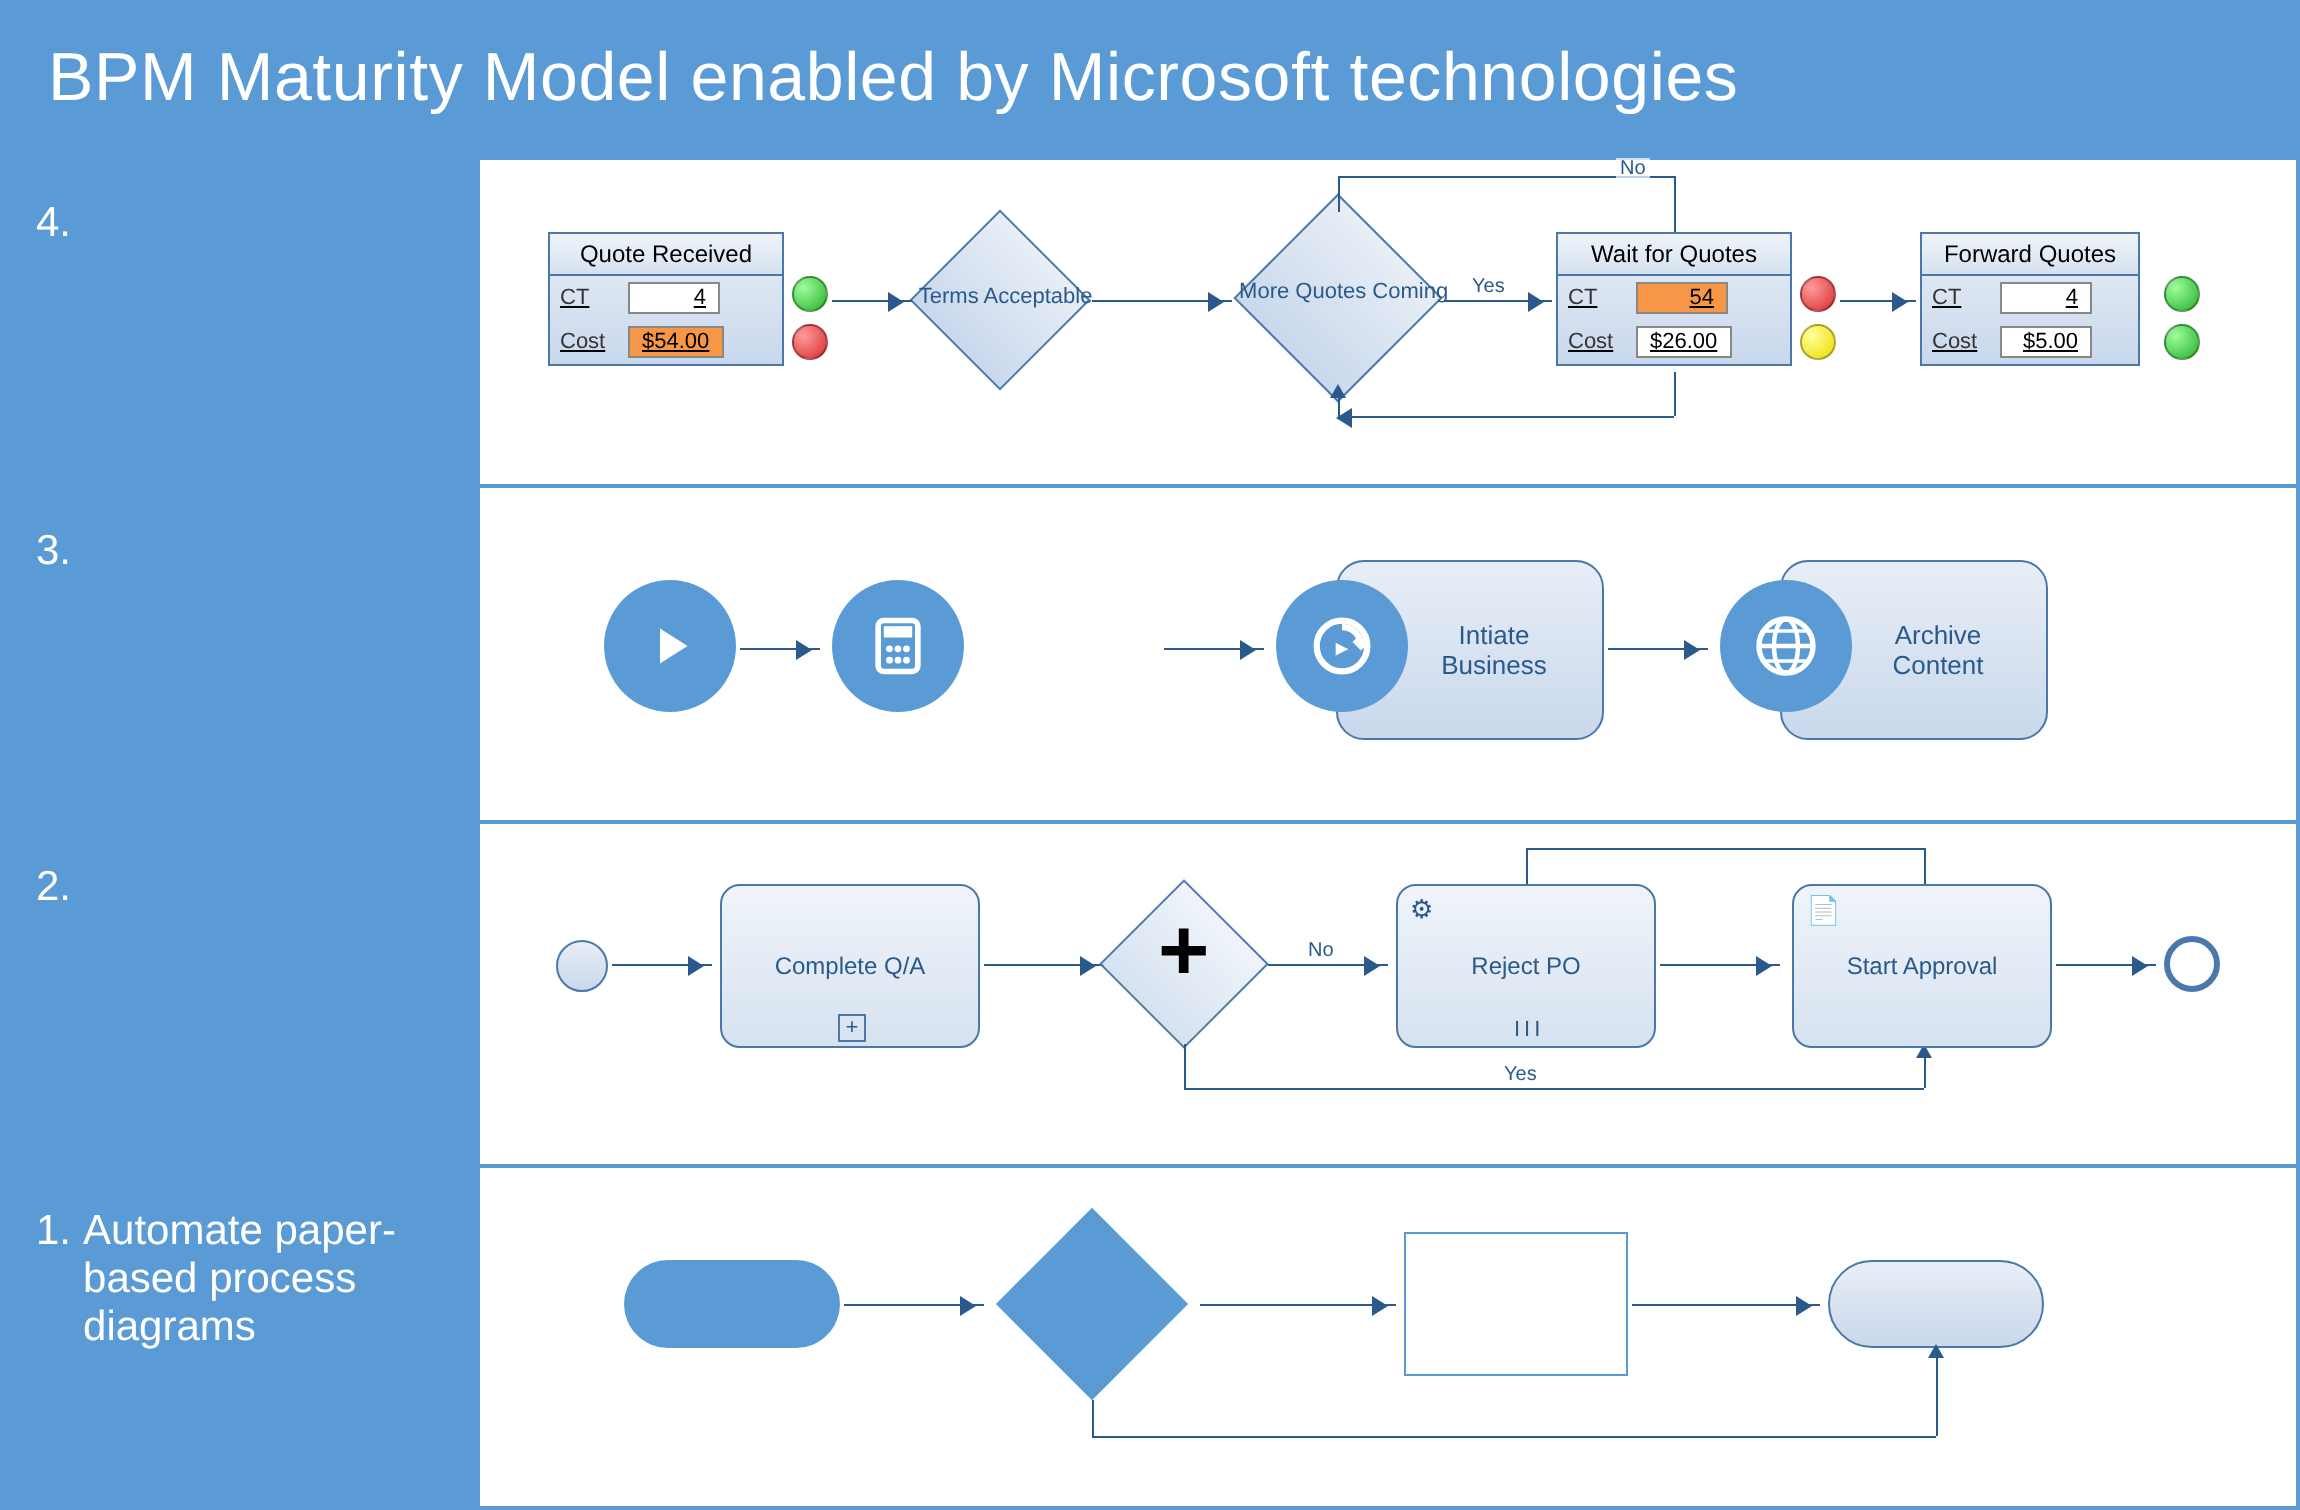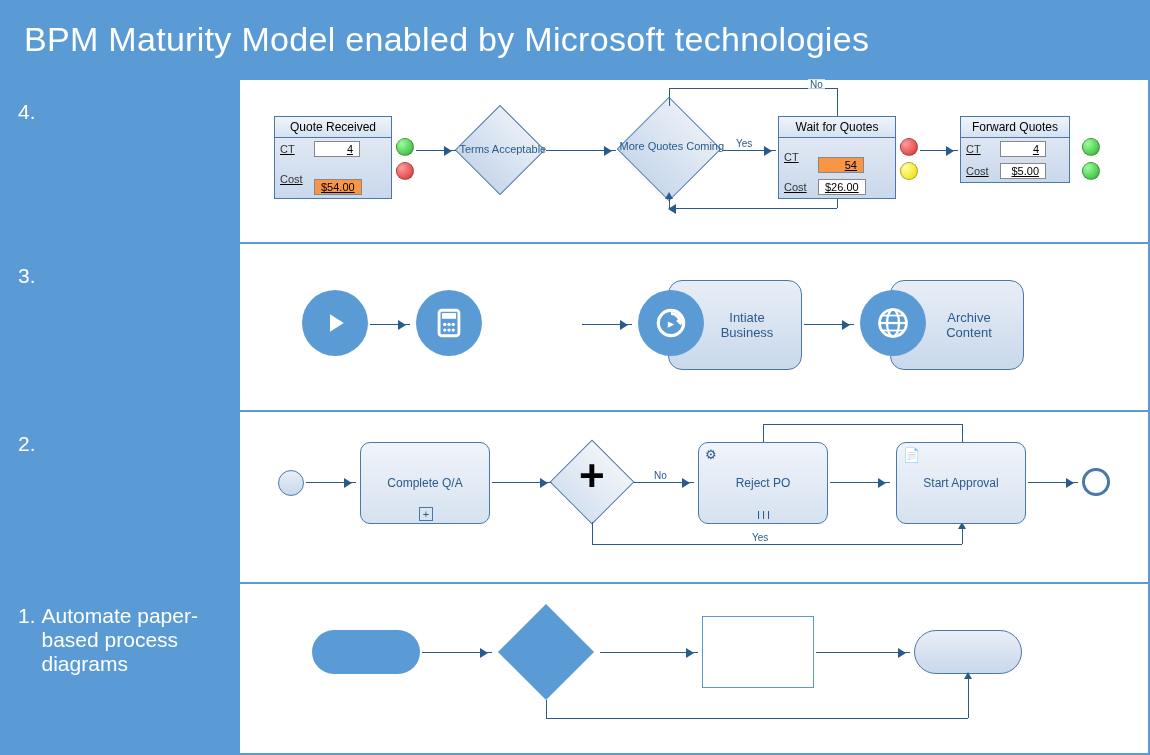--- a/index.html
+++ b/index.html
@@ -12,21 +12,21 @@
 .label-cell { width: 238px; background: #5B9BD5; color: #fff; font-size: 21px; font-weight: 300; padding: 20px 16px; display: flex; align-items: flex-start; }
 .label-cell .num { margin-right: 6px; }
 .content-cell { flex: 1; background: #fff; position: relative; padding: 12px 8px; }
 
 
 .bam-box { position: absolute; border: 1px solid #4A78A8; background: linear-gradient(#E8EEF6,#C9D8EC); font-size: 12px; }
 .bam-box .hdr { text-align: center; border-bottom: 1px solid #4A78A8; padding: 3px; font-size: 12px; background: linear-gradient(#F0F4FA,#D6E2F0); }
 .bam-box .r { display: flex; align-items: center; padding: 3px 5px; gap: 6px; text-decoration: underline; }
 .bam-box .r .lbl { width: 28px; font-size: 11px; color: #333; }
 .bam-box .r .val { background: #fff; border: 1px solid #888; padding: 1px 6px; font-size: 11px; min-width: 46px; text-align: right; }
-.bam-box .r .val.hot { background: #F79646; color: #000; margin-top: 16px; }
+.bam-box .r .val.hot { background: #F79646; color: #000; }
 .dot { width: 18px; height: 18px; border-radius: 50%; border: 1px solid rgba(0,0,0,0.3); position: absolute; }
 .dot.g { background: radial-gradient(circle at 30% 30%, #9CFF9C, #2BAE2B); }
 .dot.r { background: radial-gradient(circle at 30% 30%, #FF9C9C, #D62C2C); }
 .dot.y { background: radial-gradient(circle at 30% 30%, #FFFF9C, #EEDC00); }
 .decision { position: absolute; width: 84px; height: 84px; transform: rotate(45deg); background: linear-gradient(#E8EEF6,#C9D8EC); border: 1px solid #4A78A8; }
 .decision span { position: absolute; transform: rotate(-45deg); width: 120px; left: -18px; top: 30px; text-align: center; font-size: 11px; color: #2A5A8C; }
 
 
 .circ { position: absolute; width: 66px; height: 66px; border-radius: 50%; background: #5B9BD5; display: flex; align-items: center; justify-content: center; z-index: 2; }
 .stage-box { position: absolute; width: 134px; height: 90px; background: linear-gradient(#E8EEF6,#C9D8EC); border: 1px solid #4A78A8; border-radius: 14px 14px 14px 14px; font-size: 13px; color: #2A5A8C; display: flex; align-items: center; justify-content: flex-end; padding-right: 14px; text-align: center; }

